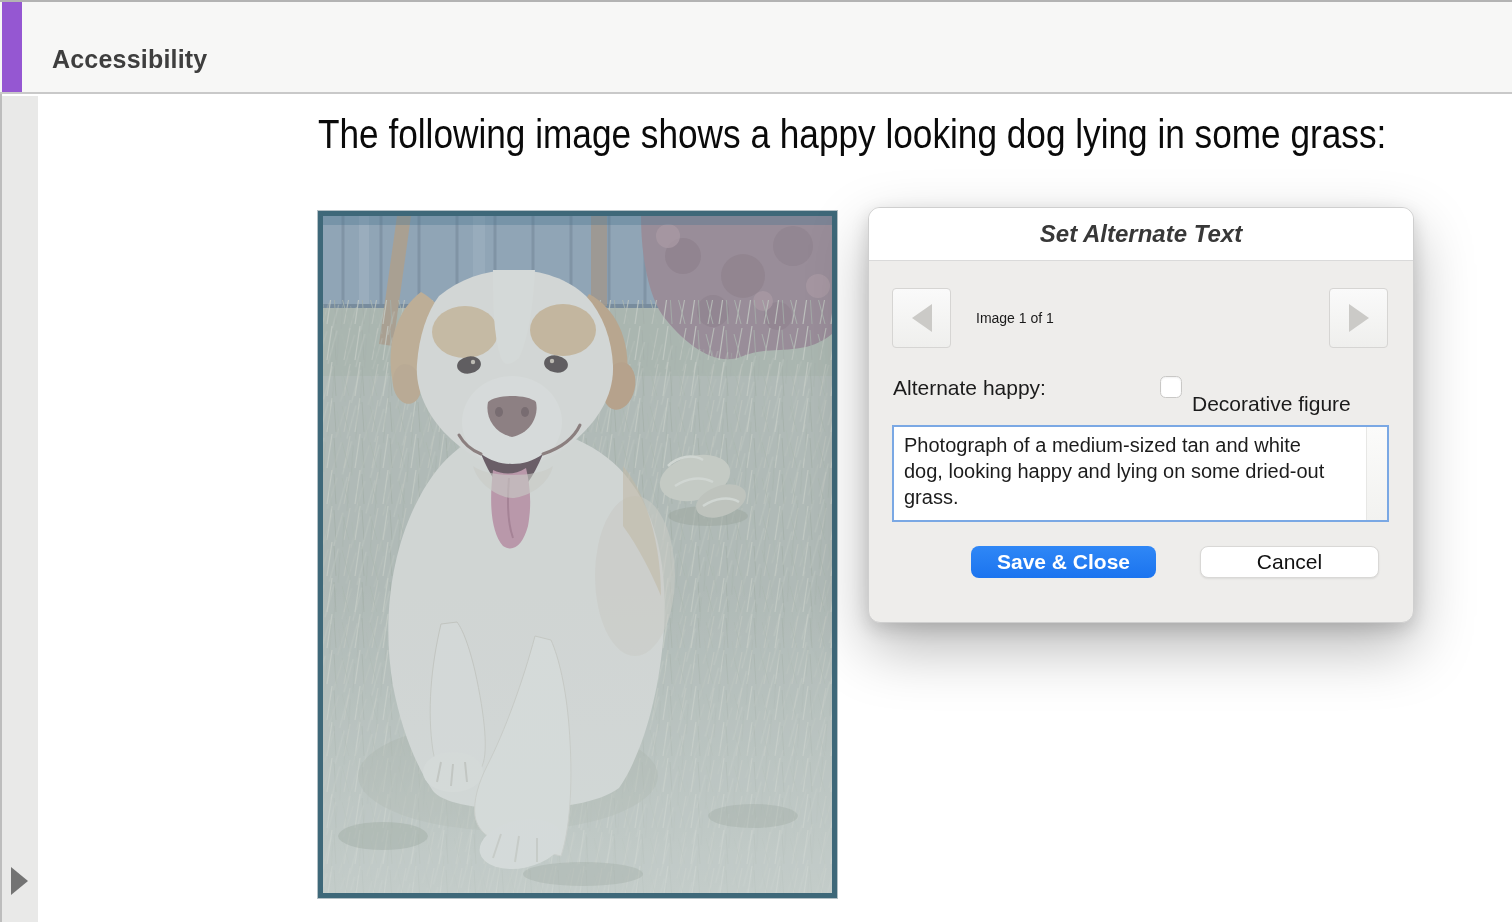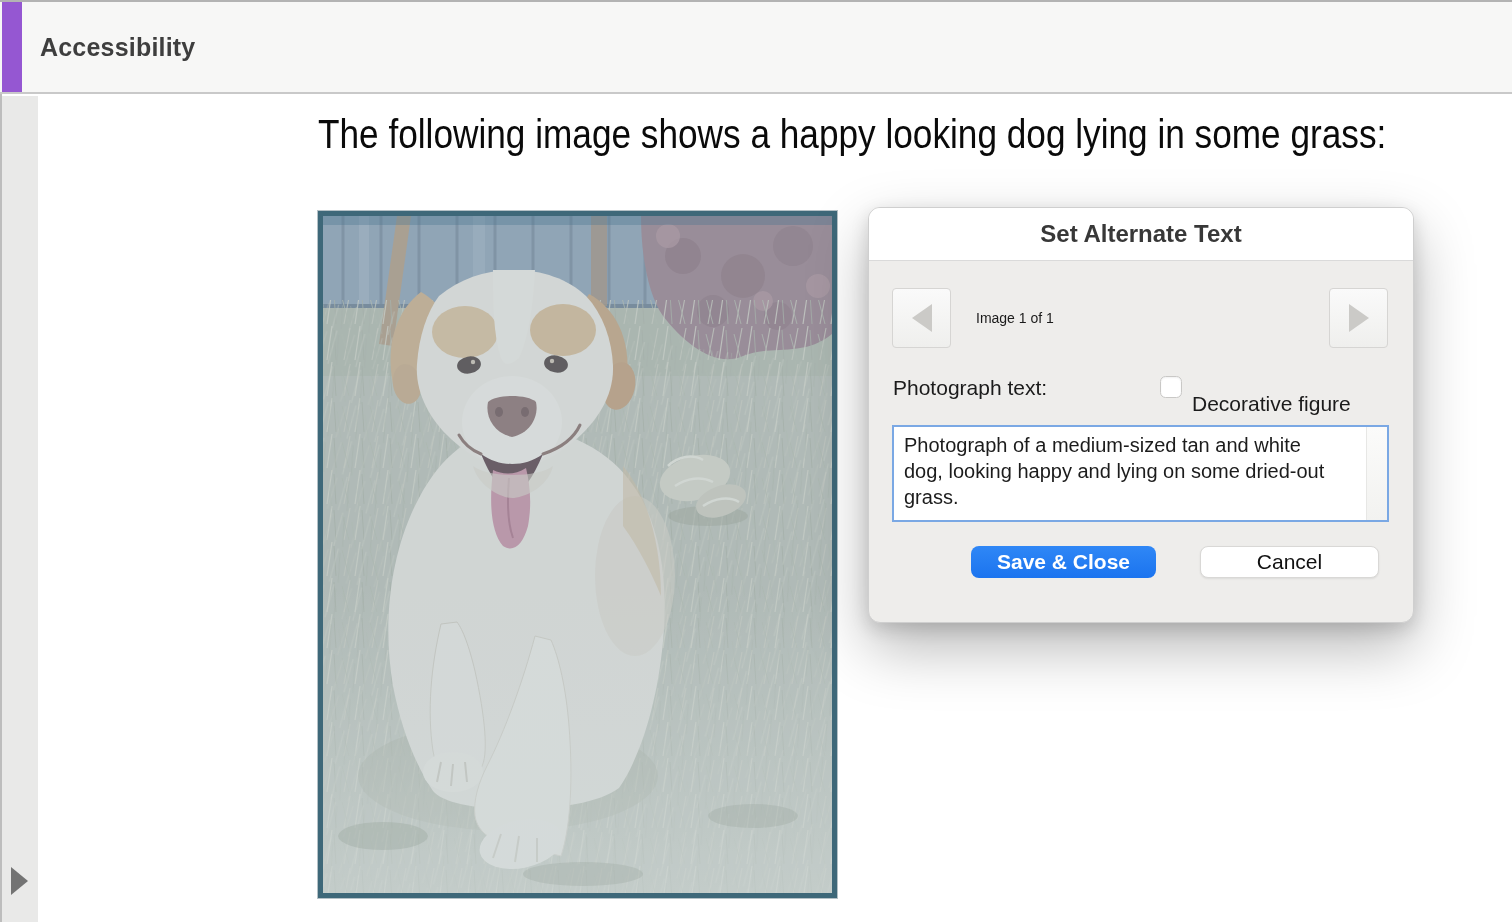--- a/index.html
+++ b/index.html
@@ -9,21 +9,21 @@
     -webkit-font-smoothing:antialiased;
   }
   
   .edge-left{position:absolute;left:0;top:0;width:2px;height:922px;background:#bdbdbd;}
   .titlebar{
     position:absolute;left:0;top:0;width:1512px;height:94px;box-sizing:border-box;
     background:#f7f7f6;border-top:2px solid #b3b3b3;border-bottom:2px solid #c9c9c9;
   }
   .accent-strip{position:absolute;left:2px;top:0;width:20px;height:100%;background:#9557d2;}
   .app-title{
-    position:absolute;left:40px;top:0;height:100%;display:flex;align-items:center;margin:0;
+    position:absolute;left:40px;top:0;height:100%;display:flex;align-items:center;margin:12px;
     font-size:25px;font-weight:600;color:#3e3e3e;letter-spacing:.2px;
   }
   
   .rail{position:absolute;left:2px;top:96px;width:36px;height:826px;background:#e9e9e8;}
   .rail-expander{
     position:absolute;left:9px;top:771px;width:0;height:0;cursor:pointer;
     border-left:17px solid #737373;border-top:14px solid transparent;border-bottom:14px solid transparent;
   }
   
   .doc-heading{
@@ -41,21 +41,21 @@
   .dialog{
     position:absolute;left:868px;top:207px;width:546px;height:416px;box-sizing:border-box;
     background:#eeedeb;border:1px solid #cfcfcf;border-radius:12px;
     box-shadow:0 25px 60px rgba(0,0,0,.28),0 6px 18px rgba(0,0,0,.14);
   }
   .dlg-titlebar{
     position:absolute;top:0;left:0;right:0;height:52px;background:#ffffff;
     border-radius:11px 11px 0 0;border-bottom:1px solid #dadada;
     display:flex;align-items:center;justify-content:center;cursor:default;
   }
-  .dlg-title{font-size:24px;font-weight:700;color:#383838;}
+  .dlg-title{font-size:24px;font-weight:700;color:#383838;font-style:italic;}
   .nav-btn{
     position:absolute;width:59px;height:60px;box-sizing:border-box;padding:0;cursor:pointer;
     background:linear-gradient(#fafafa,#efefed);border:1px solid #d6d5d3;border-radius:4px;
     display:flex;align-items:center;justify-content:center;
   }
   .nav-btn.prev{left:23px;top:80px;}
   .nav-btn.next{left:460px;top:80px;}
   .tri-left{width:0;height:0;border-right:20px solid #cbcac7;border-top:14px solid transparent;border-bottom:14px solid transparent;}
   .tri-right{width:0;height:0;border-left:20px solid #cbcac7;border-top:14px solid transparent;border-bottom:14px solid transparent;}
   .pager-label{position:absolute;left:107px;top:80px;height:60px;display:flex;align-items:center;font-size:14px;color:#1b1b1b;}
@@ -217,21 +217,21 @@
     </div>
 
     <button class="nav-btn prev">
       <span class="tri-left"></span>
     </button>
     <div class="pager-label">Image 1 of 1</div>
     <button class="nav-btn next">
       <span class="tri-right"></span>
     </button>
 
-    <span class="alt-label">Photograph text:</span>
+    <span class="alt-label">Alternate happy:</span>
     <span class="chk"></span>
     <span class="chk-label">Decorative figure</span>
 
     <div class="ta-wrap">
       <textarea spellcheck="false" style="">Photograph of a medium-sized tan and white dog, looking happy and lying on some dried-out grass.</textarea>
       <div class="ta-track"></div>
     </div>
 
     <button class="btn primary">Save &amp; Close</button>
     <button class="btn cancel">Cancel</button>

